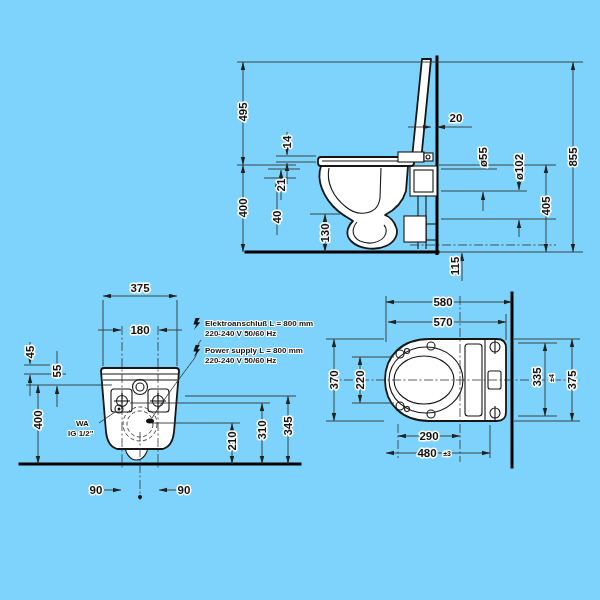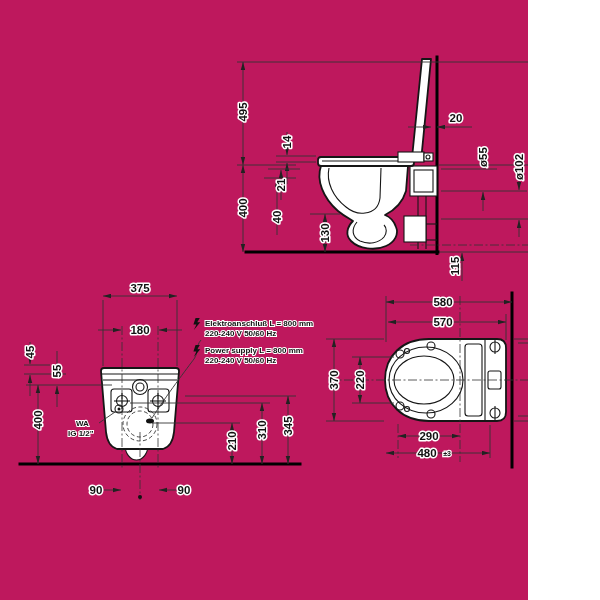--- a/index.html
+++ b/index.html
@@ -1,16 +1,16 @@
 <!DOCTYPE html>
 <html><head>
 <meta charset="utf-8">
 <style>
   html,body { margin:0; padding:0; background:#fff; }
-  .stage { width:528px; height:600px; background:#be185d; position:relative; overflow:hidden; }
+  .stage { width:600px; height:600px; background:#7dd3fc; position:relative; overflow:hidden; }
   svg { display:block; }
   .thick { stroke:#000; stroke-width:3; fill:none; stroke-linecap:square; }
   .o  { stroke:#161616; stroke-width:1.8; fill:#ffffff; stroke-linejoin:round; }
   .i  { stroke:#161616; stroke-width:1.1; fill:none; }
   .if { stroke:#161616; stroke-width:1.1; fill:#ffffff; }
   .dl { stroke:#333; stroke-width:0.9; fill:none; }
   .dd { stroke:#333; stroke-width:0.8; fill:none; stroke-dasharray:9 2.5 2 2.5; }
   .ds { stroke:#333; stroke-width:0.9; fill:none; stroke-dasharray:4 2.5; }
   .dim-text { font:bold 11.5px "Liberation Sans", sans-serif; fill:#111;
               text-anchor:middle; paint-order:stroke; stroke:#fff;

